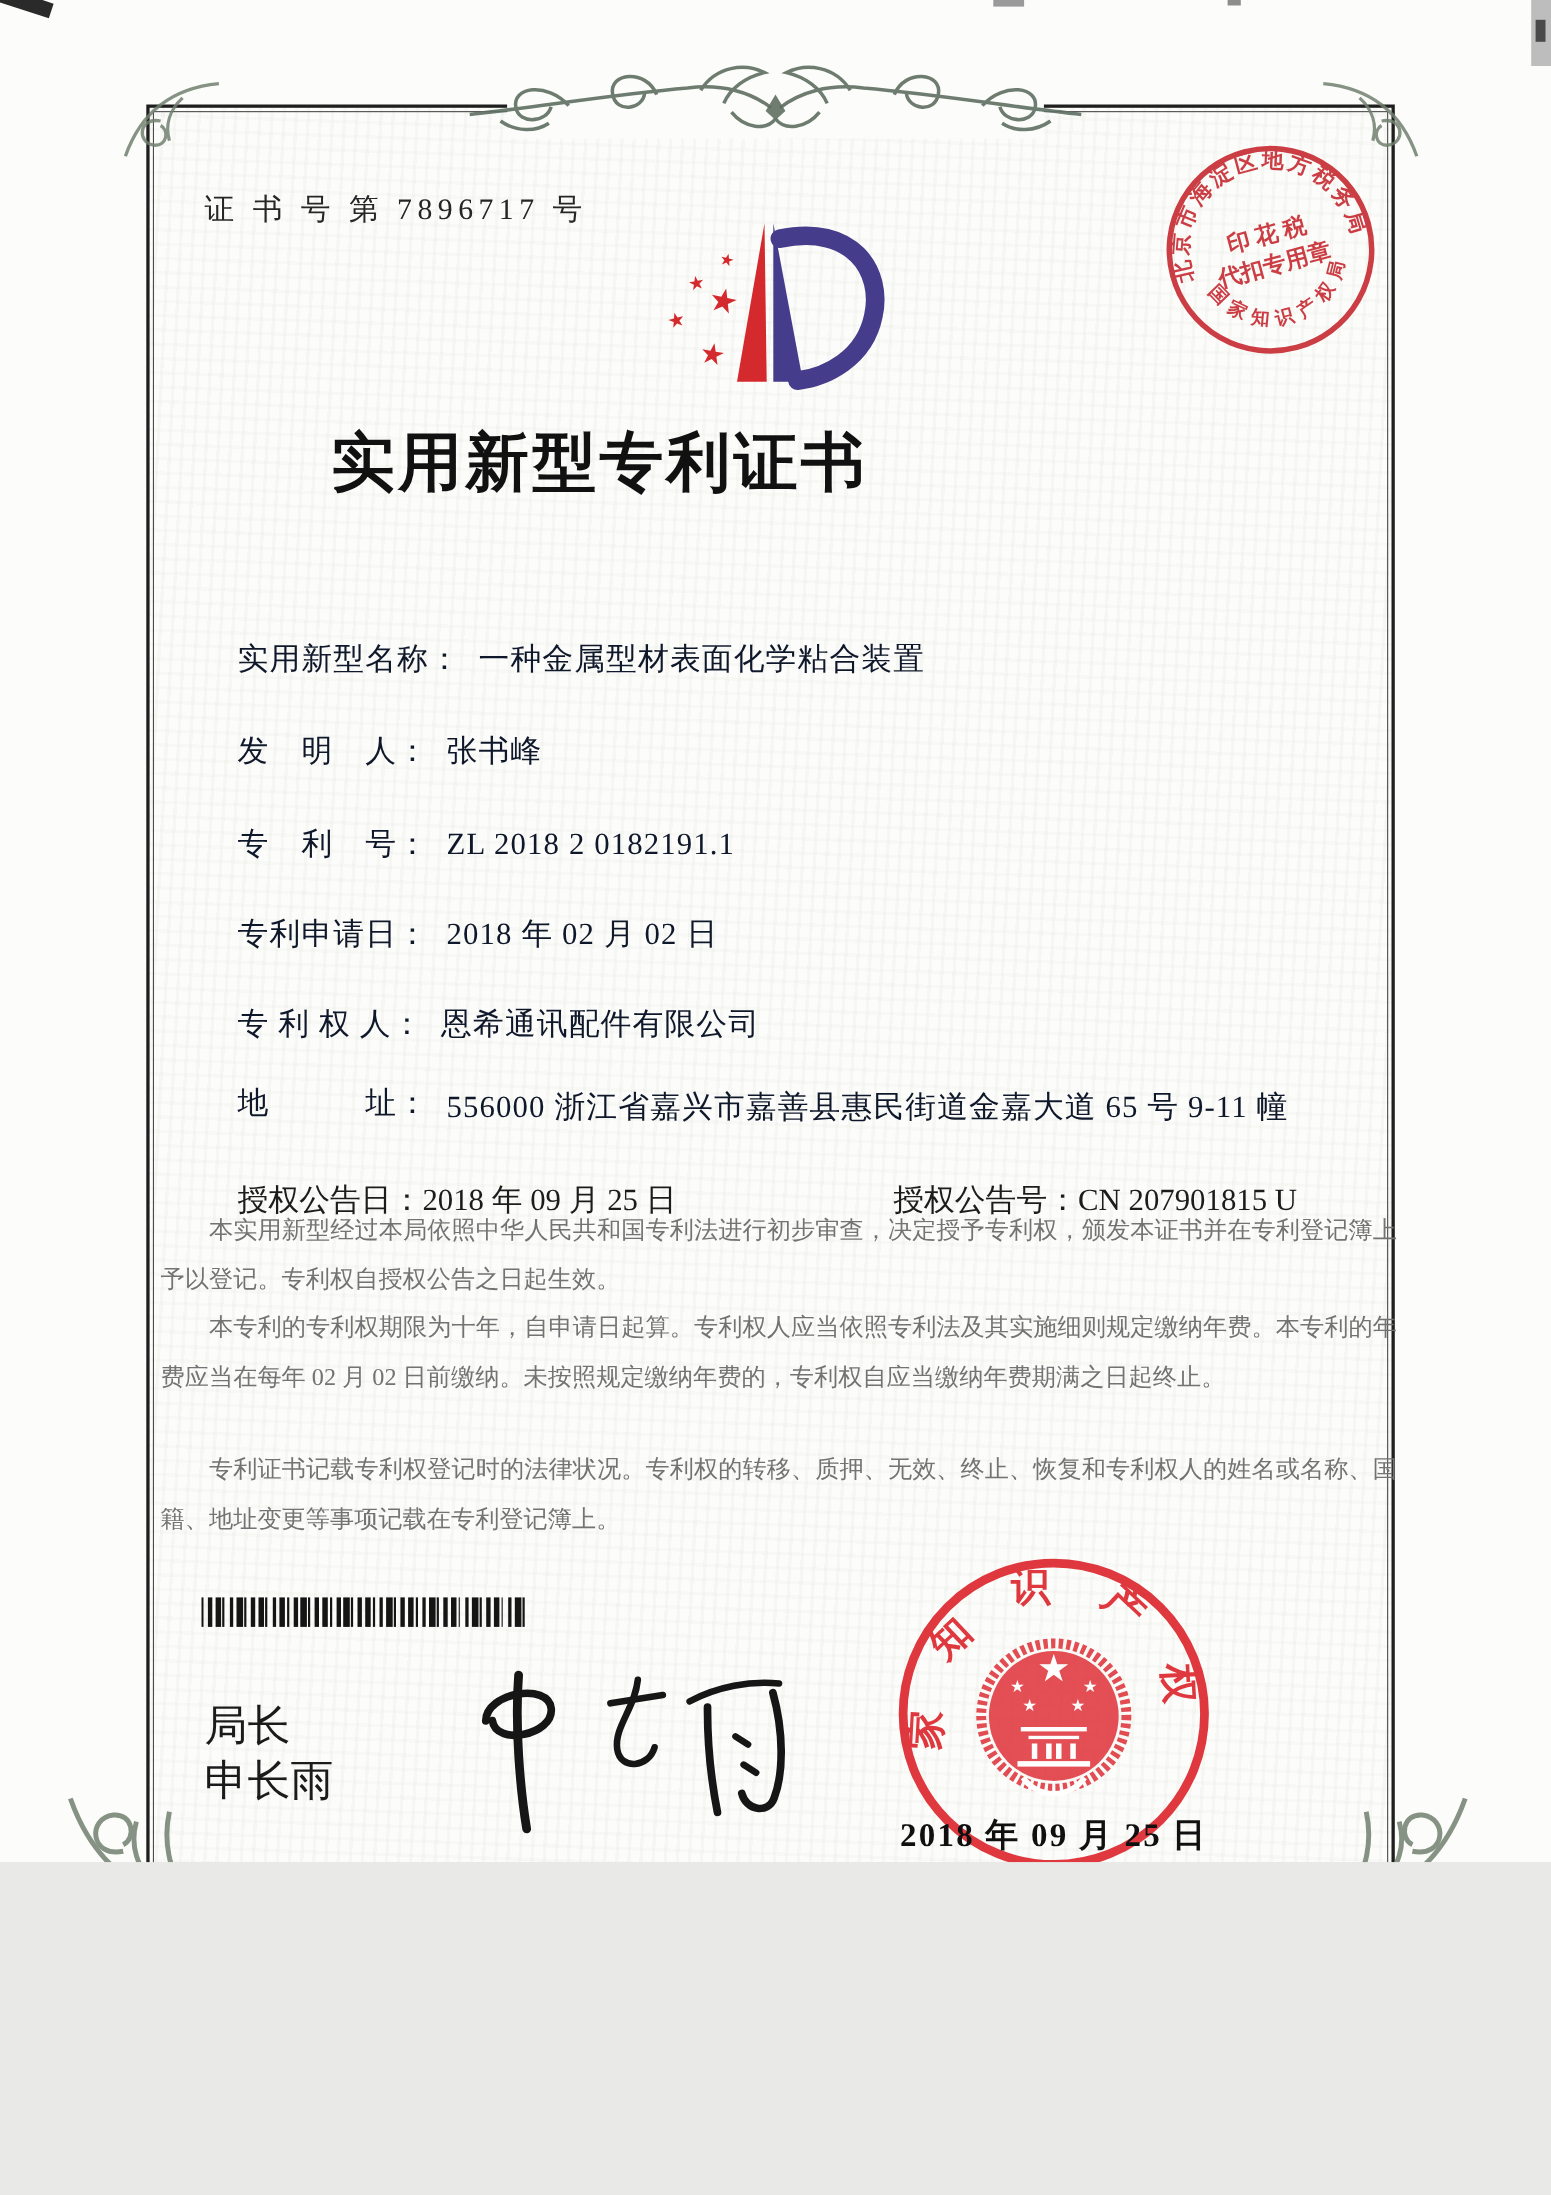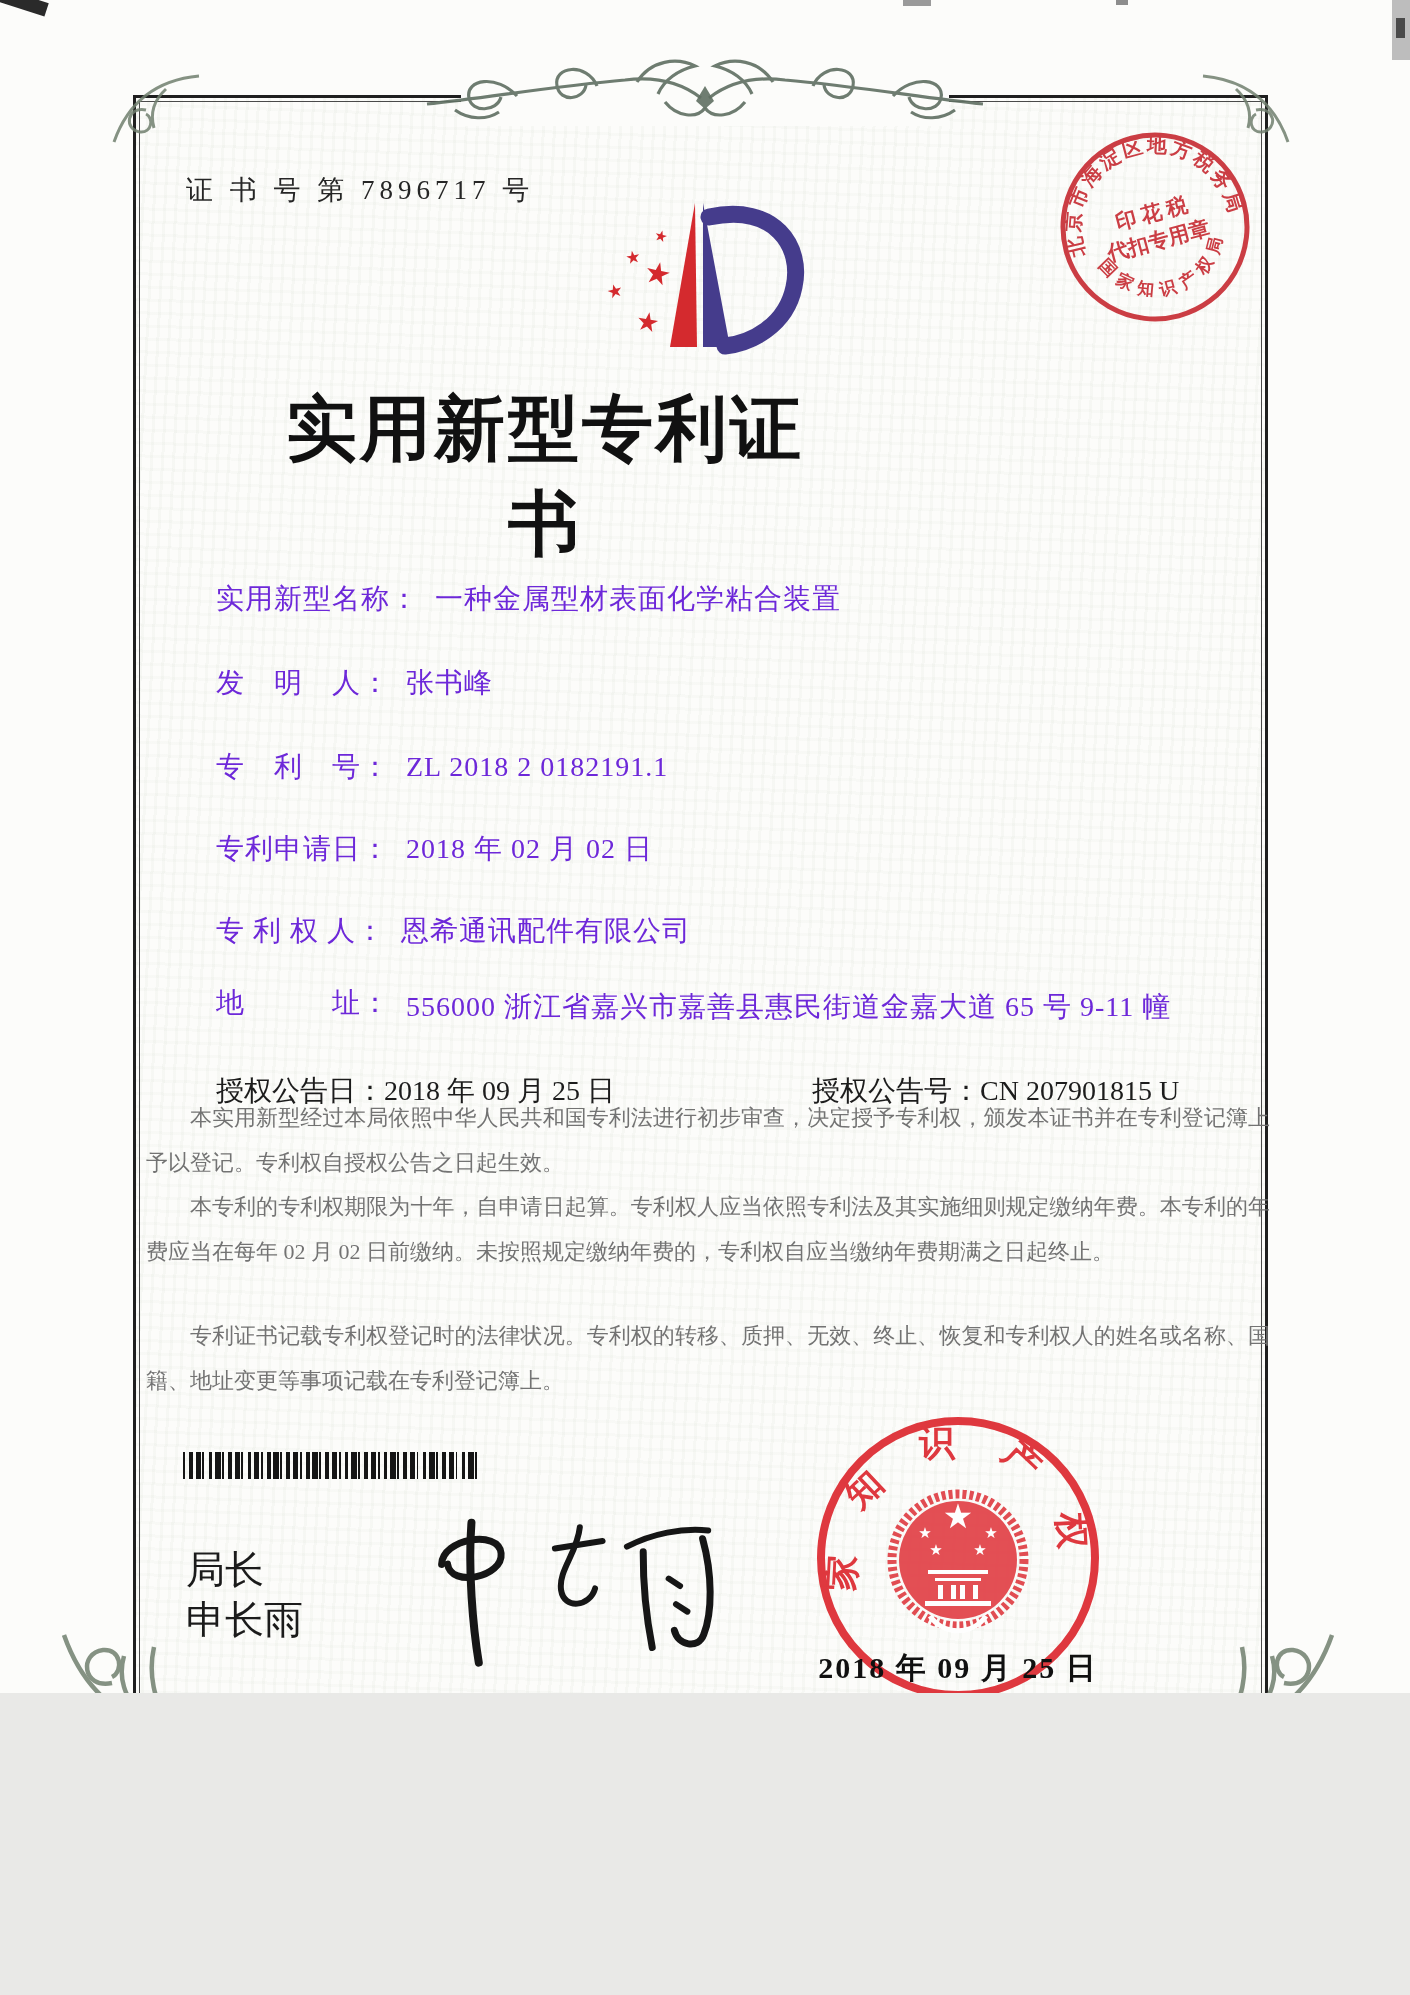--- a/index.html
+++ b/index.html
@@ -21,24 +21,24 @@
   .frame::before{
     content:"";position:absolute;inset:3px;border:1.5px solid #4a4a4a;
   }
   .flourish{position:absolute;pointer-events:none;}
   
   .cert-no{position:absolute;left:186px;top:172px;font-size:27px;letter-spacing:5px;color:#262626;}
   .logo{position:absolute;left:585px;top:185px;}
   .tax-stamp{position:absolute;left:1050px;top:122px;opacity:.88;}
   .title{
     position:absolute;left:285px;top:382px;width:520px;text-align:center;
-    font-size:71px;font-weight:bold;letter-spacing:3px;color:#111;font-family:Liberation Mono, monospace;
+    font-size:58px;font-weight:bold;letter-spacing:3px;color:#111;font-family:Liberation Mono, monospace;
   }
   
-  .field{position:absolute;left:188px;font-size:28px;color:#6d28d9;white-space:pre;}
+  .field{position:absolute;left:188px;font-size:28px;color:#0f172a;white-space:pre;}
   .field .lbl{letter-spacing:1px;}
   .field .val{margin-left:16px;letter-spacing:1px;}
   .field-addr .val{
     display:inline-block;vertical-align:top;white-space:normal;width:810px;line-height:46px;
   }
   .grant-row{position:absolute;left:188px;top:1040px;width:1080px;font-size:28px;white-space:pre;}
   .grant-right{position:absolute;left:582px;top:0;}
   
   .paras{position:absolute;left:146px;top:1096px;width:1124px;
     font-size:22px;line-height:44.5px;text-align:justify;color:#737373;}

